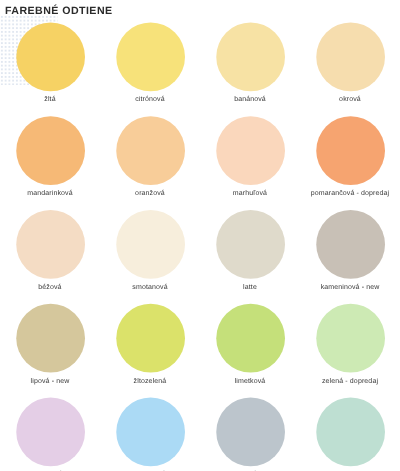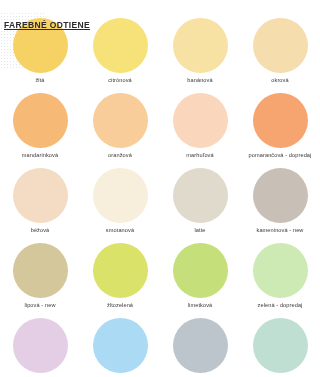--- a/index.html
+++ b/index.html
@@ -25,28 +25,27 @@
     background-image: radial-gradient(#c9d4e4 0.6px, transparent 0.7px);
     background-size: 3px 3px;
     opacity: 0.55;
     pointer-events: none;
     z-index: 0;
   }
 
   #page-title {
     position: absolute;
     left: 4px;
-    top: 20px;
+    top: 3px;
     font-size: 8.5px;
     font-weight: bold;
     letter-spacing: 0.35px;
     color: #2b2b2b;
     z-index: 2;
     white-space: nowrap;
-    text-decoration: underline;
   }
 
   #swatch-grid {
     position: absolute;
     left: 0;
     top: 18px;
     width: 320px;
     z-index: 1;
   }
 

